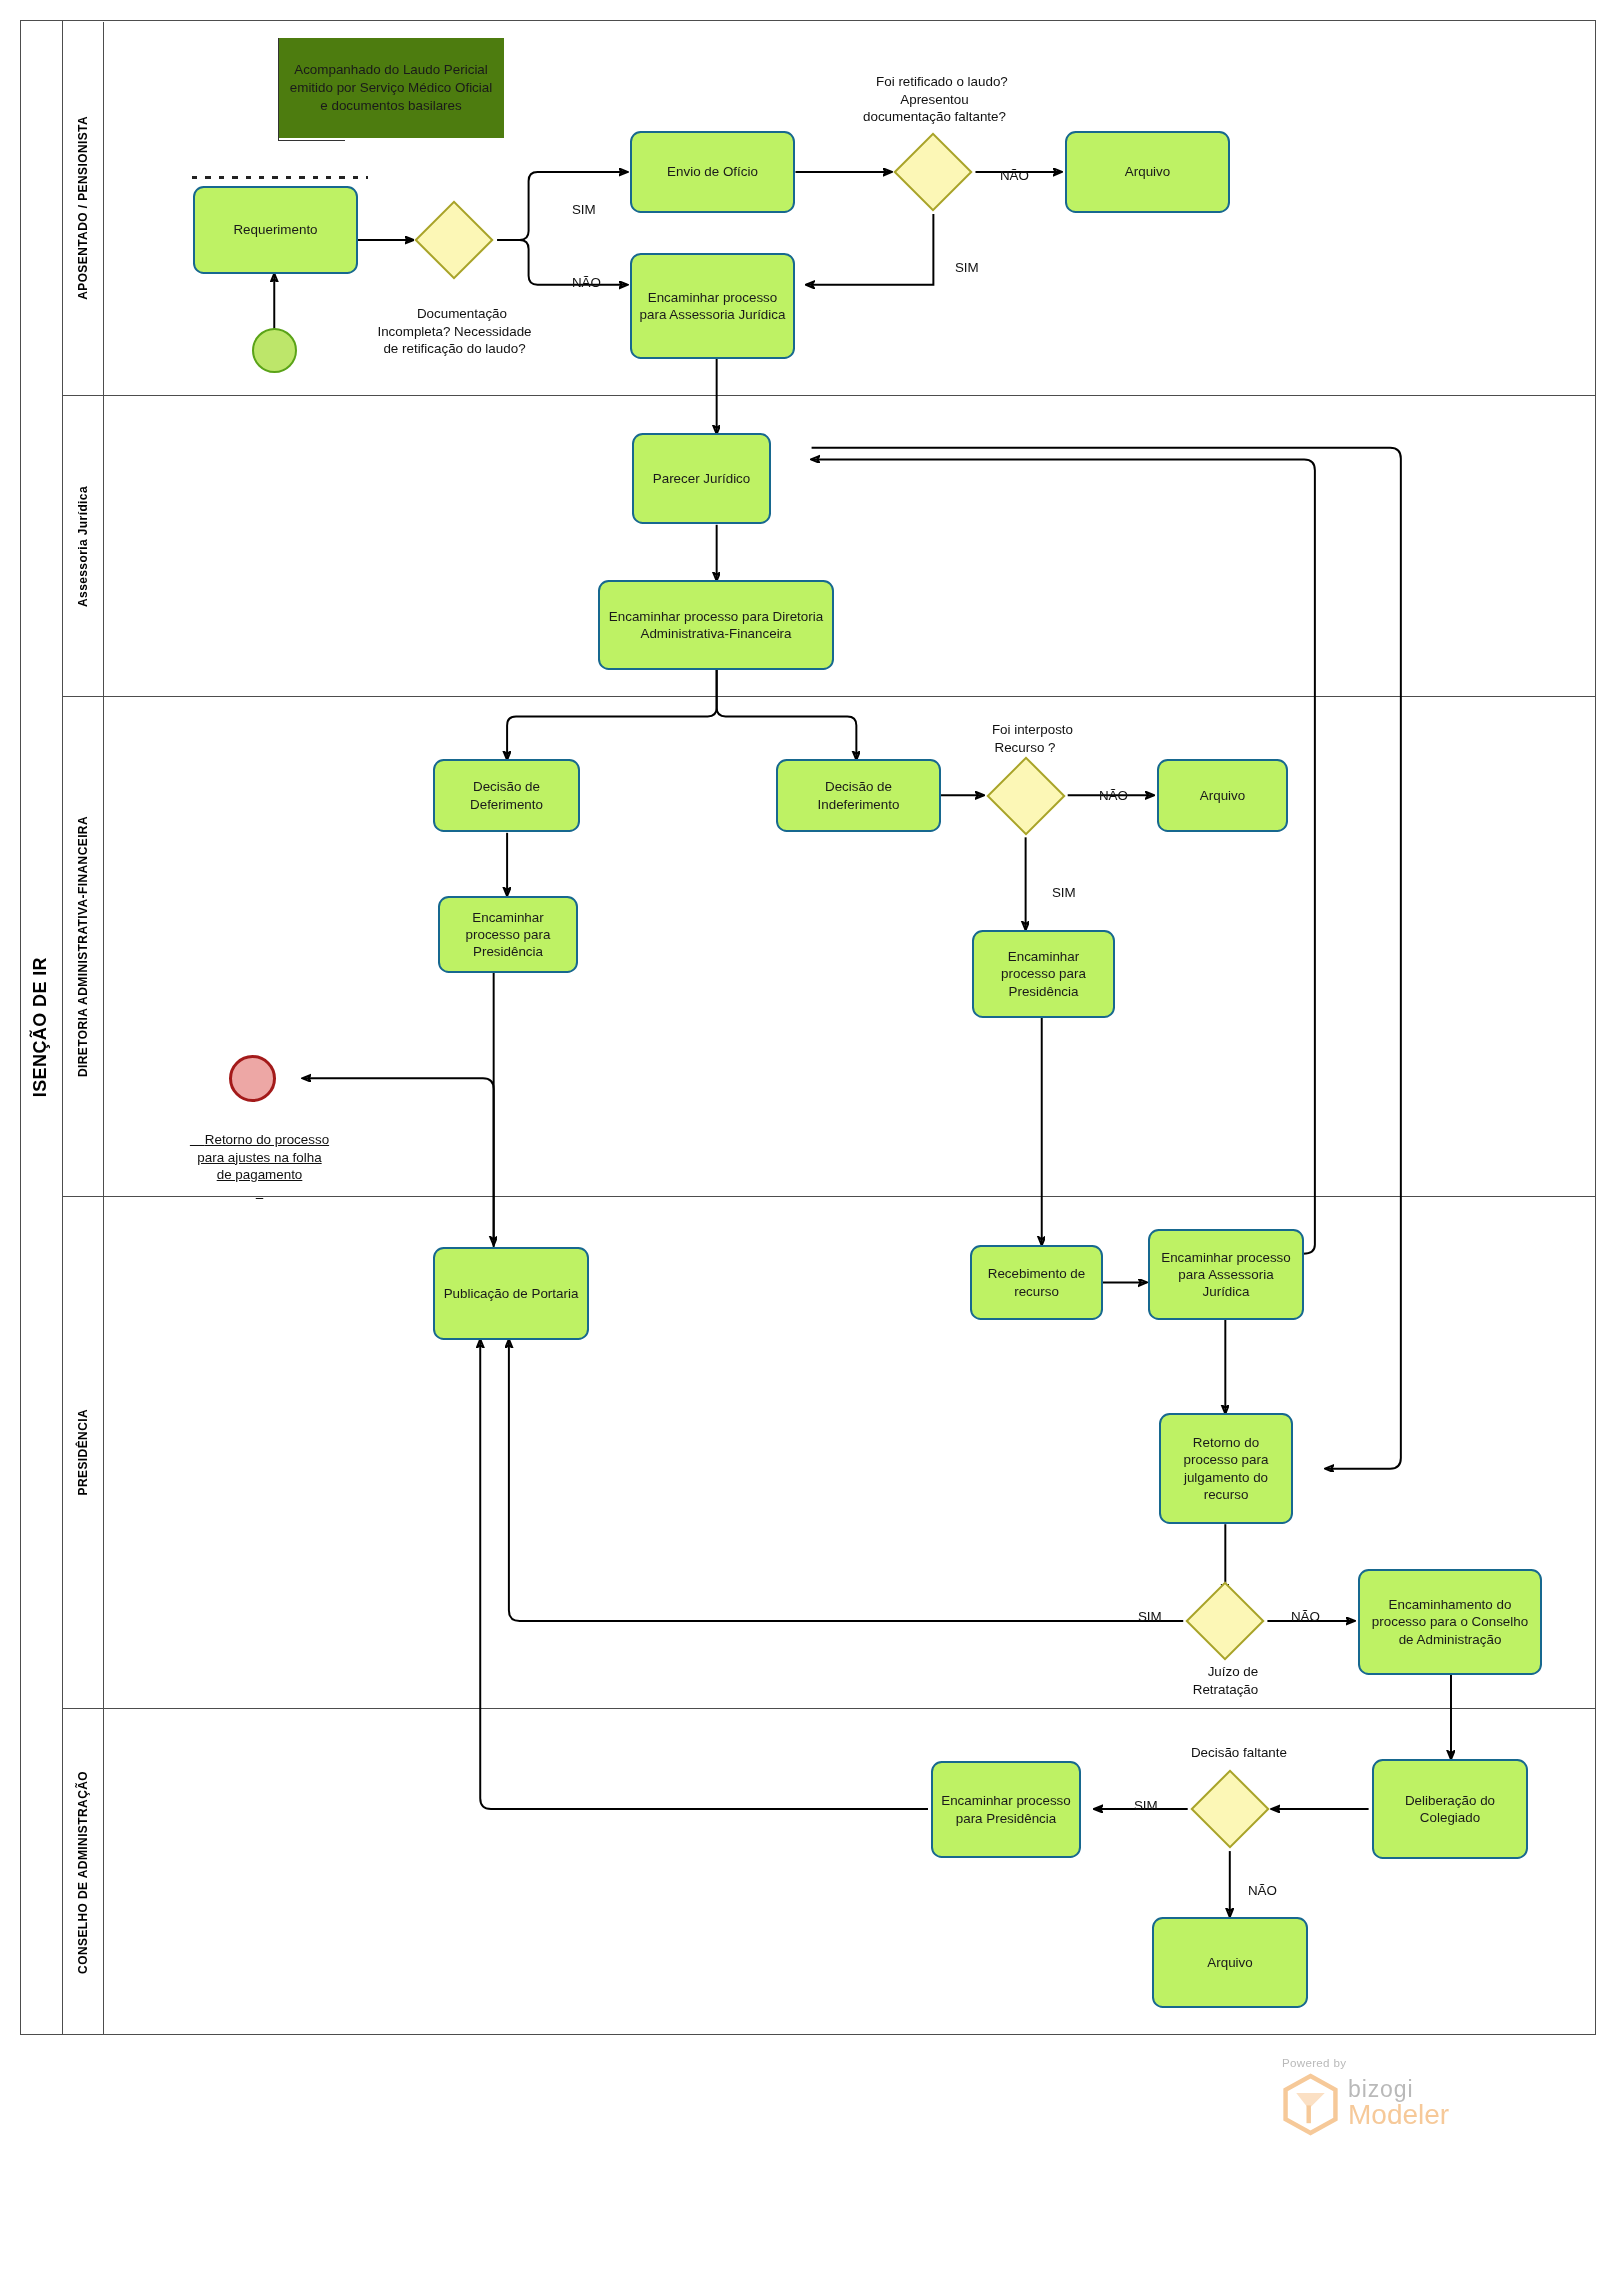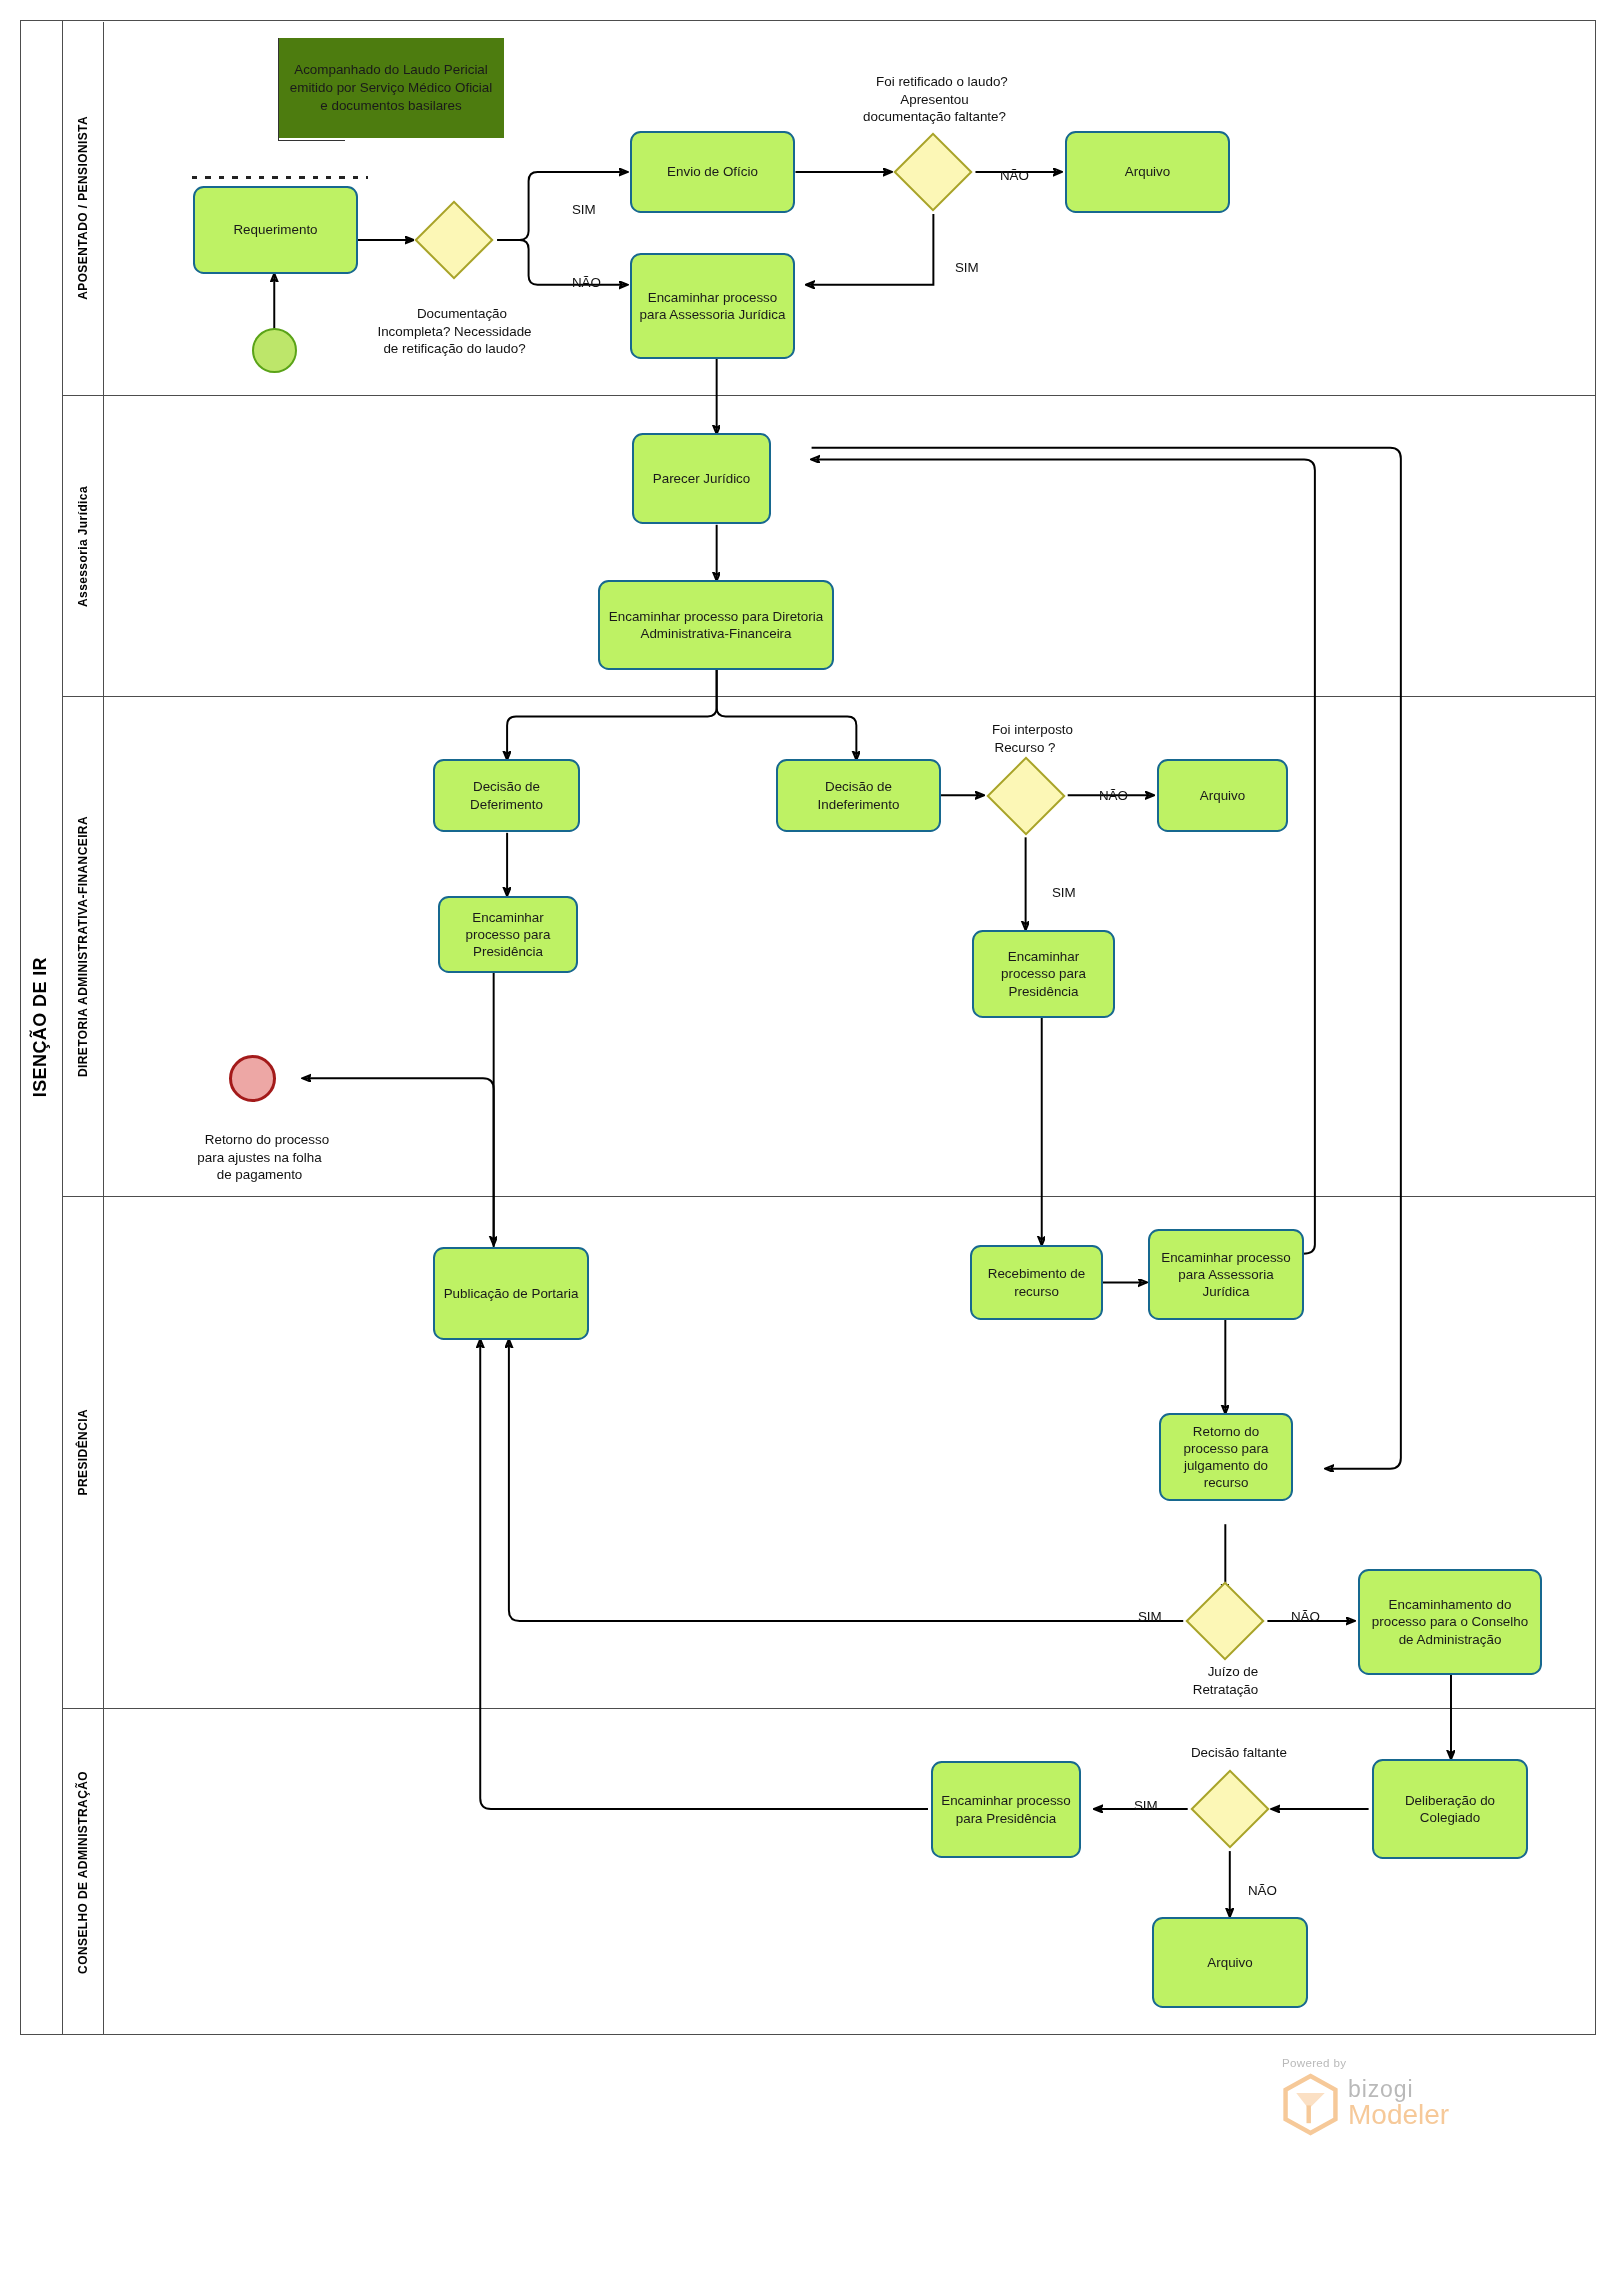--- a/index.html
+++ b/index.html
@@ -264,37 +264,37 @@
 
   <div class="task" style="left:438px;top:896px;width:140px;height:77px;">
     <span>Encaminhar processo para Presidência</span>
   </div>
 
   <div class="task" style="left:972px;top:930px;width:143px;height:88px;">
     <span>Encaminhar processo para Presidência</span>
   </div>
 
   <div class="evt end" style="left:229px;top:1055px;width:47px;height:47px;"></div>
-  <div class="lbl" style="left:176px;top:1114px;width:167px;">
+  <div class="lbl" style="left:176px;top:1114px;width:167px;text-decoration:underline;">
     <span>Retorno do processo<br>para ajustes na folha<br>de pagamento</span>
   </div>
 
   <div class="task" style="left:433px;top:1247px;width:156px;height:93px;">
     <span>Publicação de Portaria</span>
   </div>
 
   <div class="task" style="left:970px;top:1245px;width:133px;height:75px;">
     <span>Recebimento de recurso</span>
   </div>
 
   <div class="task" style="left:1148px;top:1229px;width:156px;height:91px;">
     <span>Encaminhar processo para Assessoria Jurídica</span>
   </div>
 
-  <div class="task" style="left:1159px;top:1413px;width:134px;height:88px;">
+  <div class="task" style="left:1159px;top:1413px;width:134px;height:111px;">
     <span>Retorno do processo para julgamento do recurso</span>
   </div>
 
   <div class="gw" style="left:1197px;top:1593px;"></div>
   <div class="lbl" style="left:1154px;top:1646px;width:143px;">
     <span>Juízo de<br>Retratação</span>
   </div>
   <div class="lbl" style="left:1123px;top:1591px;">
     <span>SIM</span></div>
   <div class="lbl" style="left:1276px;top:1591px;">

